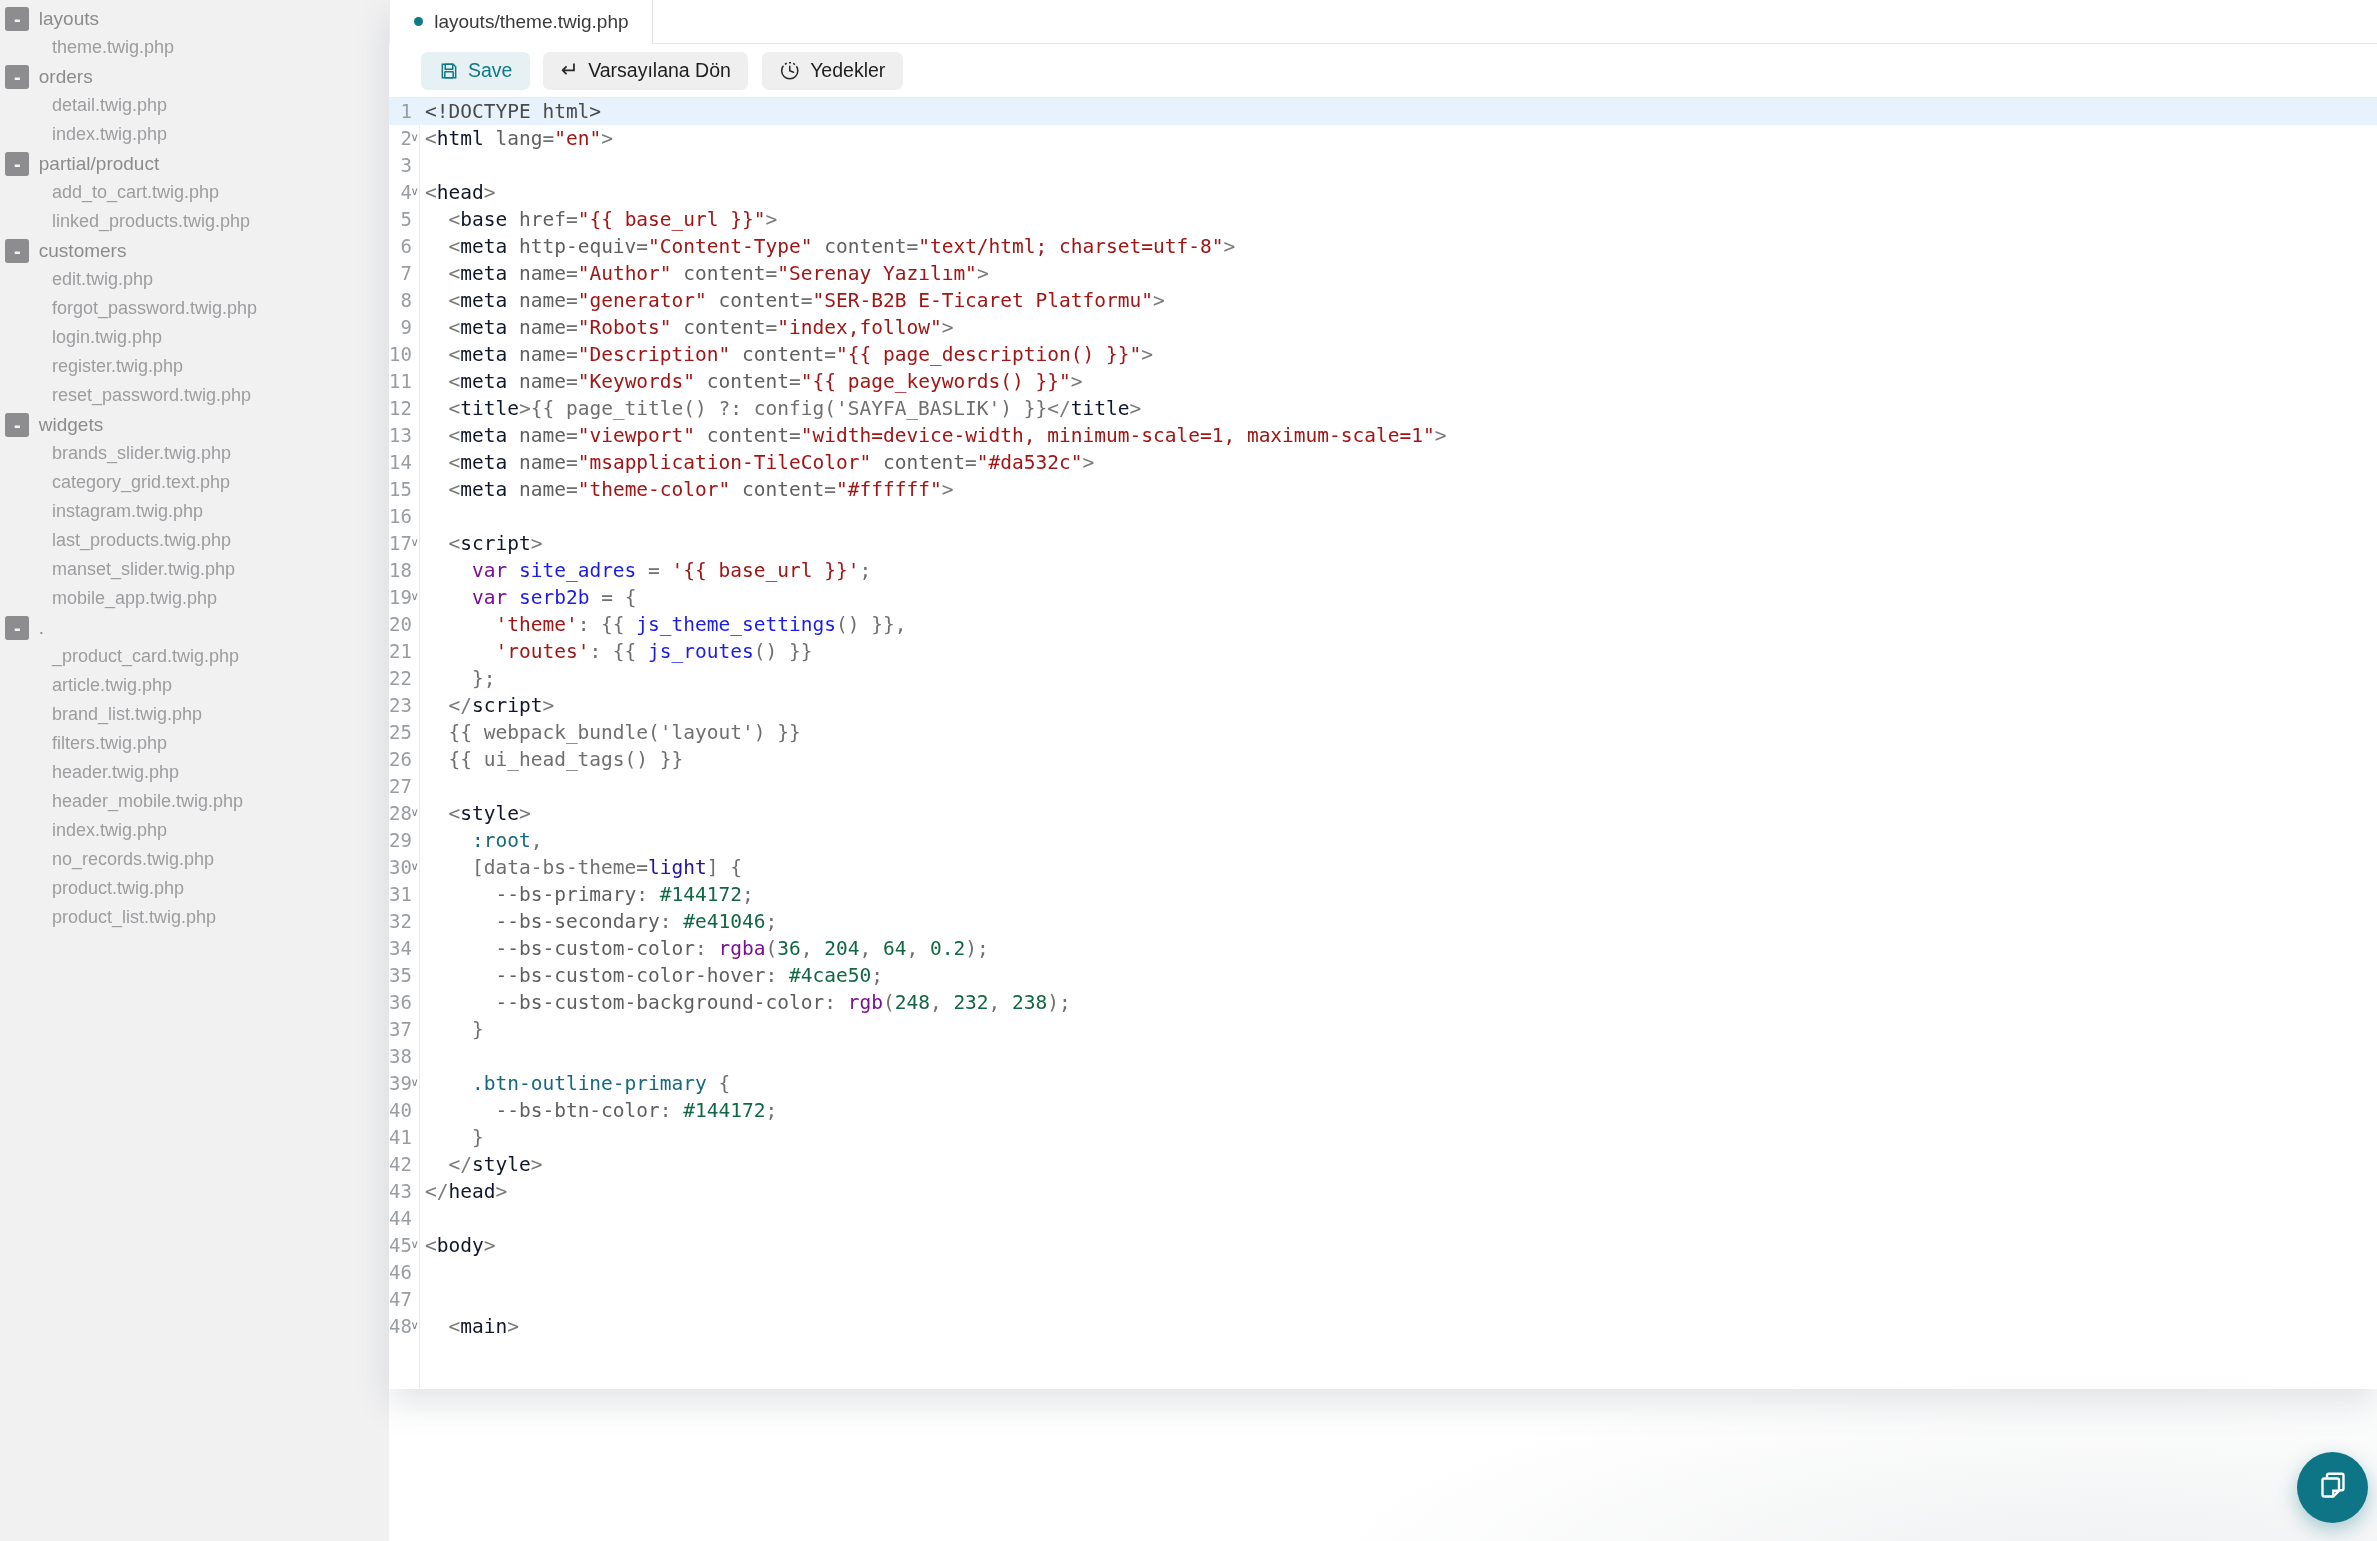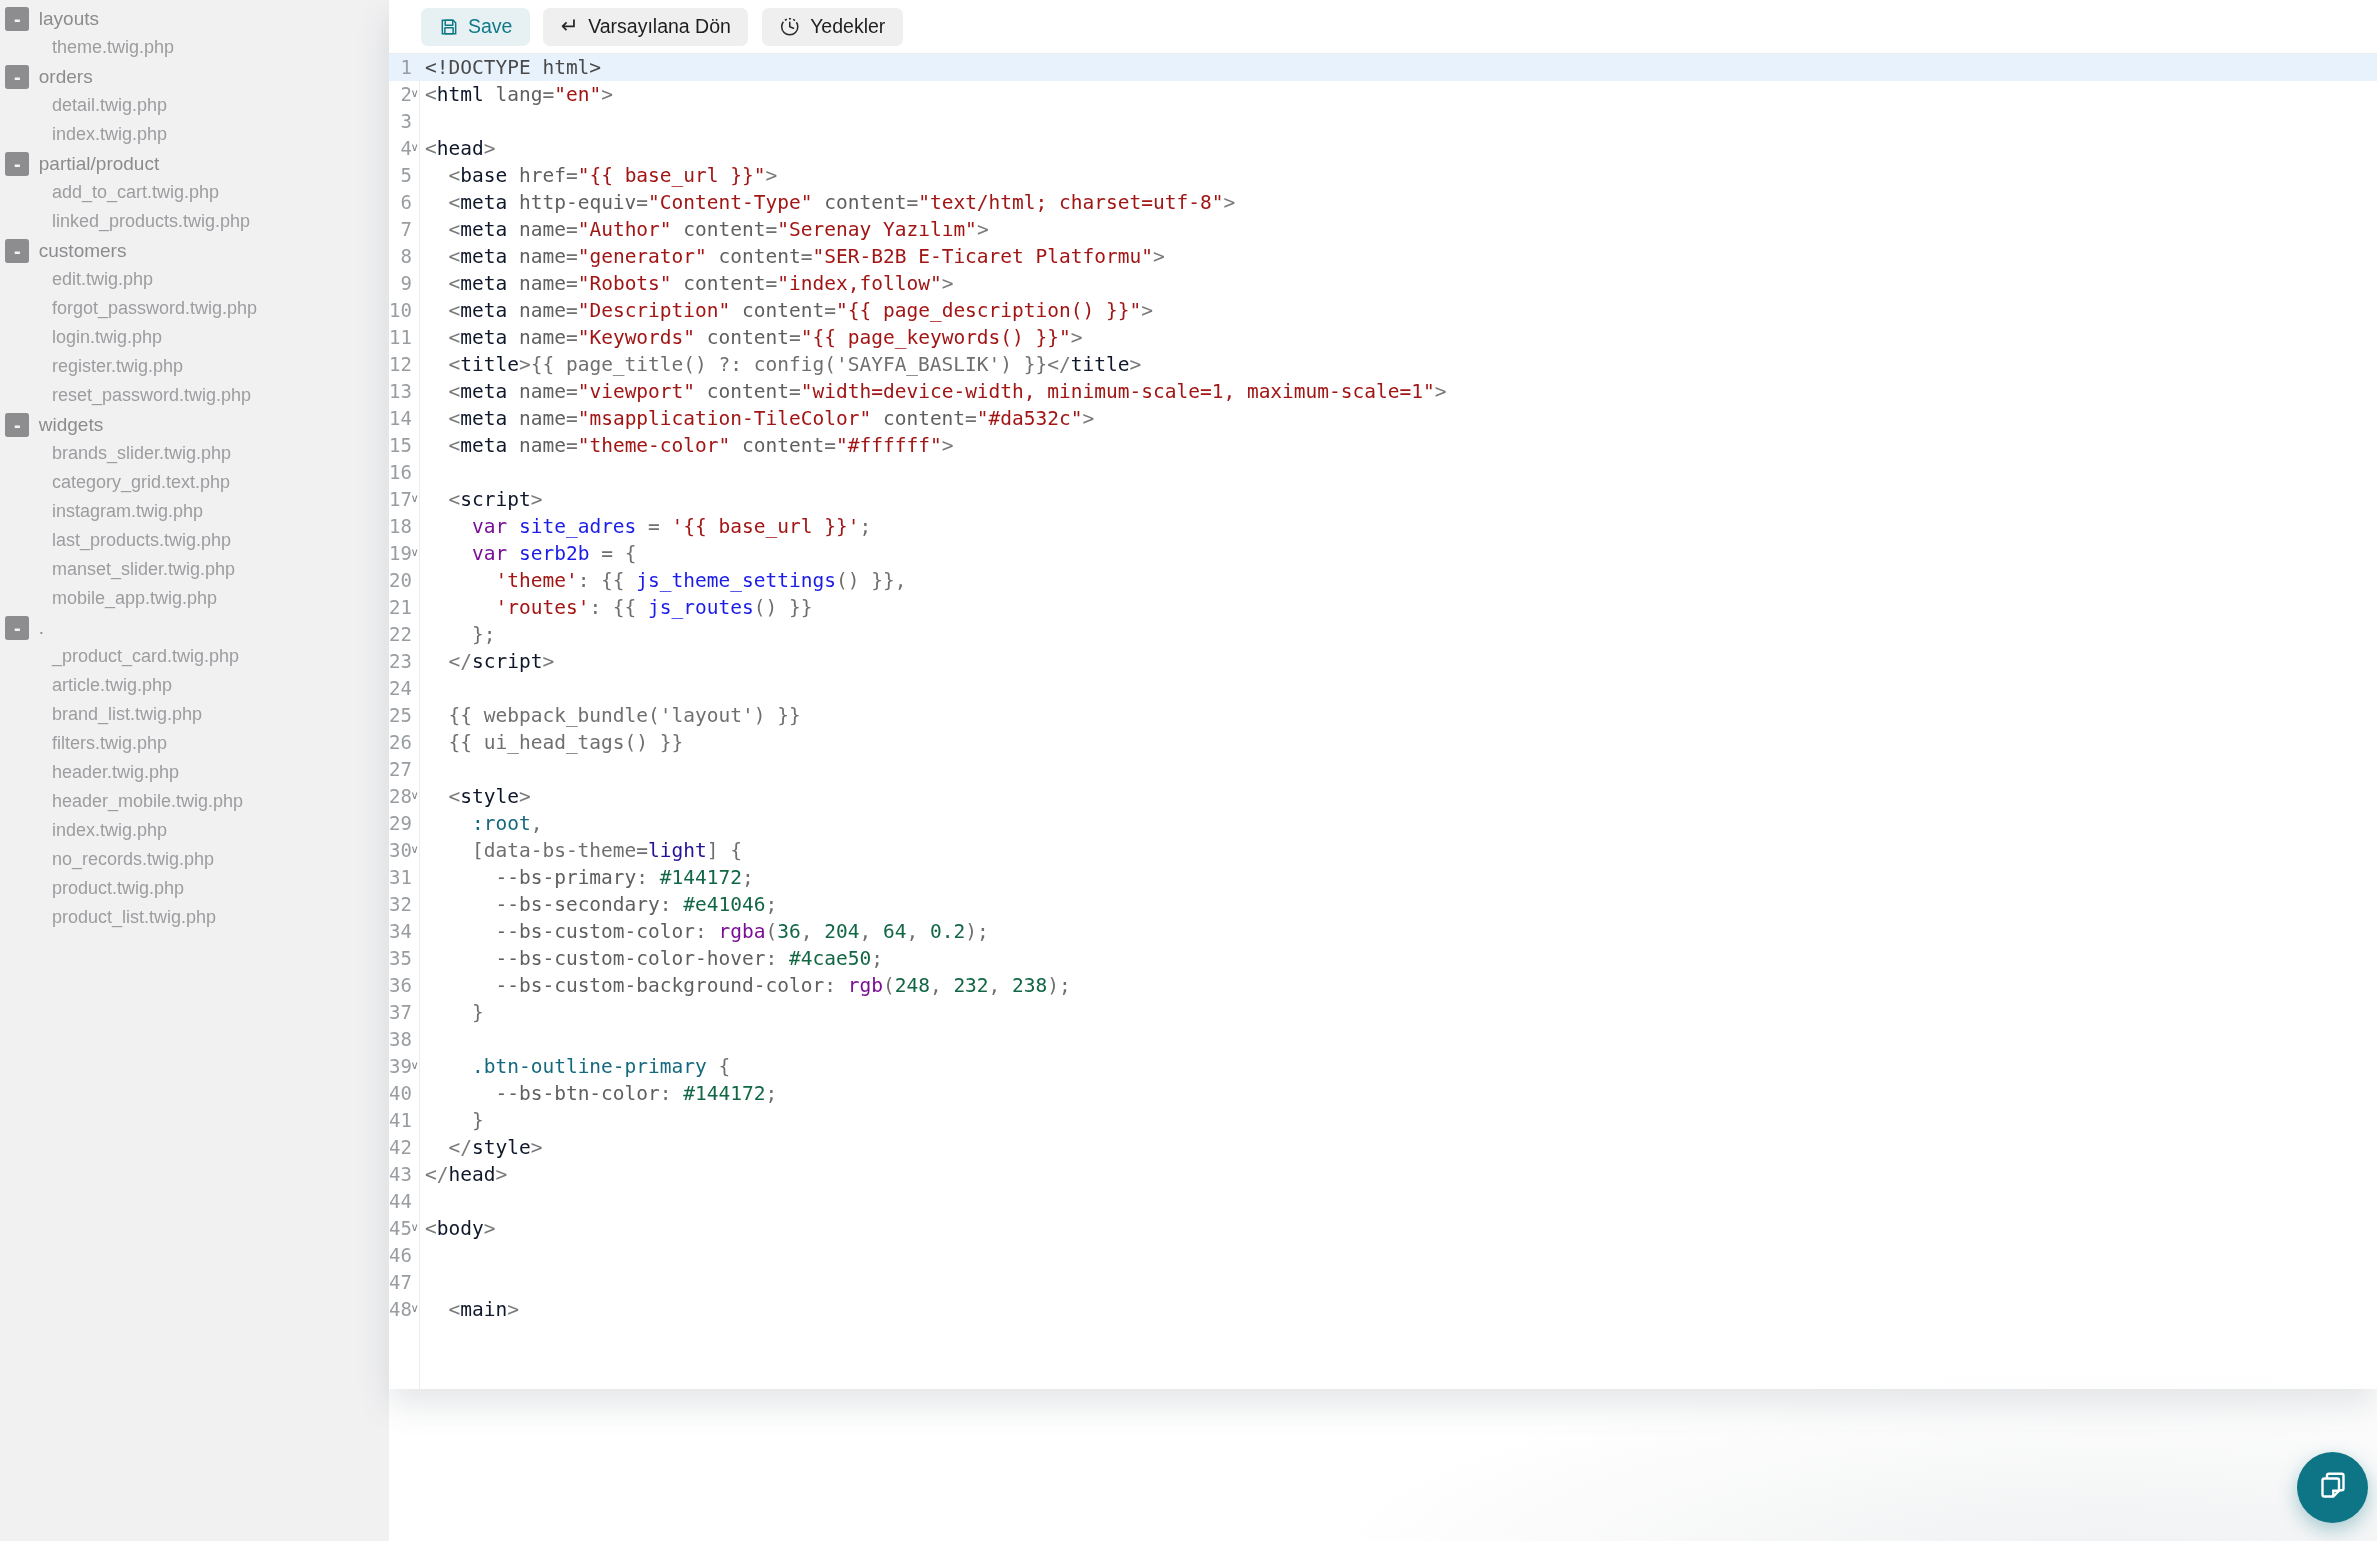--- a/index.html
+++ b/index.html
@@ -179,20 +179,26 @@
     <div class="tree-row file">
       <span class="file-label">product.twig.php</span>
     </div>
     <div class="tree-row file">
       <span class="file-label">product_list.twig.php</span>
     </div>
   </aside>
 
 <section class="editor-card">
 
+  <div class="tabbar">
+    <div class="tab">
+      <span class="tab-dot"></span>
+      <span class="tab-label">layouts/theme.twig.php</span>
+    </div>
+  </div>
 
   <div class="toolbar">
     <button class="btn btn-save">
       <span>
         <svg width="20" height="20" viewBox="0 0 24 24" fill="none" stroke="#0f7987" stroke-width="1.8">
           <path d="M4 4 h13 l3 3 v13 h-16 z"></path>
           <rect x="7.5" y="4" width="9" height="6" rx="0.5"></rect>
           <rect x="7" y="13" width="10" height="7" rx="0.5"></rect>
         </svg>
       </span>
@@ -233,21 +239,20 @@
       <div class="code-line"><span class="lnum">14</span><span class="tk-plain">  </span><span class="tk-br">&lt;</span><span class="tk-tag">meta</span><span class="tk-plain"> </span><span class="tk-attr">name</span><span class="tk-plain">=</span><span class="tk-str">"msapplication-TileColor"</span><span class="tk-plain"> </span><span class="tk-attr">content</span><span class="tk-plain">=</span><span class="tk-str">"#da532c"</span><span class="tk-br">&gt;</span></div>
       <div class="code-line"><span class="lnum">15</span><span class="tk-plain">  </span><span class="tk-br">&lt;</span><span class="tk-tag">meta</span><span class="tk-plain"> </span><span class="tk-attr">name</span><span class="tk-plain">=</span><span class="tk-str">"theme-color"</span><span class="tk-plain"> </span><span class="tk-attr">content</span><span class="tk-plain">=</span><span class="tk-str">"#ffffff"</span><span class="tk-br">&gt;</span></div>
       <div class="code-line"><span class="lnum">16</span></div>
       <div class="code-line"><span class="lnum">17</span><span class="fold">∨</span><span class="tk-plain">  </span><span class="tk-br">&lt;</span><span class="tk-tag">script</span><span class="tk-br">&gt;</span></div>
       <div class="code-line"><span class="lnum">18</span><span class="tk-plain">    </span><span class="tk-kw">var</span><span class="tk-plain"> </span><span class="tk-var">site_adres</span><span class="tk-plain"> = </span><span class="tk-str">'{{ base_url }}'</span><span class="tk-plain">;</span></div>
       <div class="code-line"><span class="lnum">19</span><span class="fold">∨</span><span class="tk-plain">    </span><span class="tk-kw">var</span><span class="tk-plain"> </span><span class="tk-var">serb2b</span><span class="tk-plain"> = {</span></div>
       <div class="code-line"><span class="lnum">20</span><span class="tk-plain">      </span><span class="tk-str">'theme'</span><span class="tk-plain">: {{ </span><span class="tk-var">js_theme_settings</span><span class="tk-plain">() }},</span></div>
       <div class="code-line"><span class="lnum">21</span><span class="tk-plain">      </span><span class="tk-str">'routes'</span><span class="tk-plain">: {{ </span><span class="tk-var">js_routes</span><span class="tk-plain">() }}</span></div>
       <div class="code-line"><span class="lnum">22</span><span class="tk-plain">    };</span></div>
       <div class="code-line"><span class="lnum">23</span><span class="tk-plain">  </span><span class="tk-br">&lt;/</span><span class="tk-tag">script</span><span class="tk-br">&gt;</span></div>
-      <div class="code-line"><span class="lnum">24</span></div>
       <div class="code-line"><span class="lnum">25</span><span class="tk-plain">  {{ webpack_bundle('layout') }}</span></div>
       <div class="code-line"><span class="lnum">26</span><span class="tk-plain">  {{ ui_head_tags() }}</span></div>
       <div class="code-line"><span class="lnum">27</span></div>
       <div class="code-line"><span class="lnum">28</span><span class="fold">∨</span><span class="tk-plain">  </span><span class="tk-br">&lt;</span><span class="tk-tag">style</span><span class="tk-br">&gt;</span></div>
       <div class="code-line"><span class="lnum">29</span><span class="tk-plain">    </span><span class="tk-sel">:root</span><span class="tk-plain">,</span></div>
       <div class="code-line"><span class="lnum">30</span><span class="fold">∨</span><span class="tk-plain">    [data-bs-theme=</span><span class="tk-atom">light</span><span class="tk-plain">] {</span></div>
       <div class="code-line"><span class="lnum">31</span><span class="tk-plain">      </span><span class="tk-prop">--bs-primary</span><span class="tk-plain">: </span><span class="tk-num">#144172</span><span class="tk-plain">;</span></div>
       <div class="code-line"><span class="lnum">32</span><span class="tk-plain">      </span><span class="tk-prop">--bs-secondary</span><span class="tk-plain">: </span><span class="tk-num">#e41046</span><span class="tk-plain">;</span></div>
       <div class="code-line"><span class="lnum">34</span><span class="tk-plain">      </span><span class="tk-prop">--bs-custom-color</span><span class="tk-plain">: </span><span class="tk-kw">rgba</span><span class="tk-plain">(</span><span class="tk-num">36</span><span class="tk-plain">, </span><span class="tk-num">204</span><span class="tk-plain">, </span><span class="tk-num">64</span><span class="tk-plain">, </span><span class="tk-num">0.2</span><span class="tk-plain">);</span></div>
       <div class="code-line"><span class="lnum">35</span><span class="tk-plain">      </span><span class="tk-prop">--bs-custom-color-hover</span><span class="tk-plain">: </span><span class="tk-num">#4cae50</span><span class="tk-plain">;</span></div>

